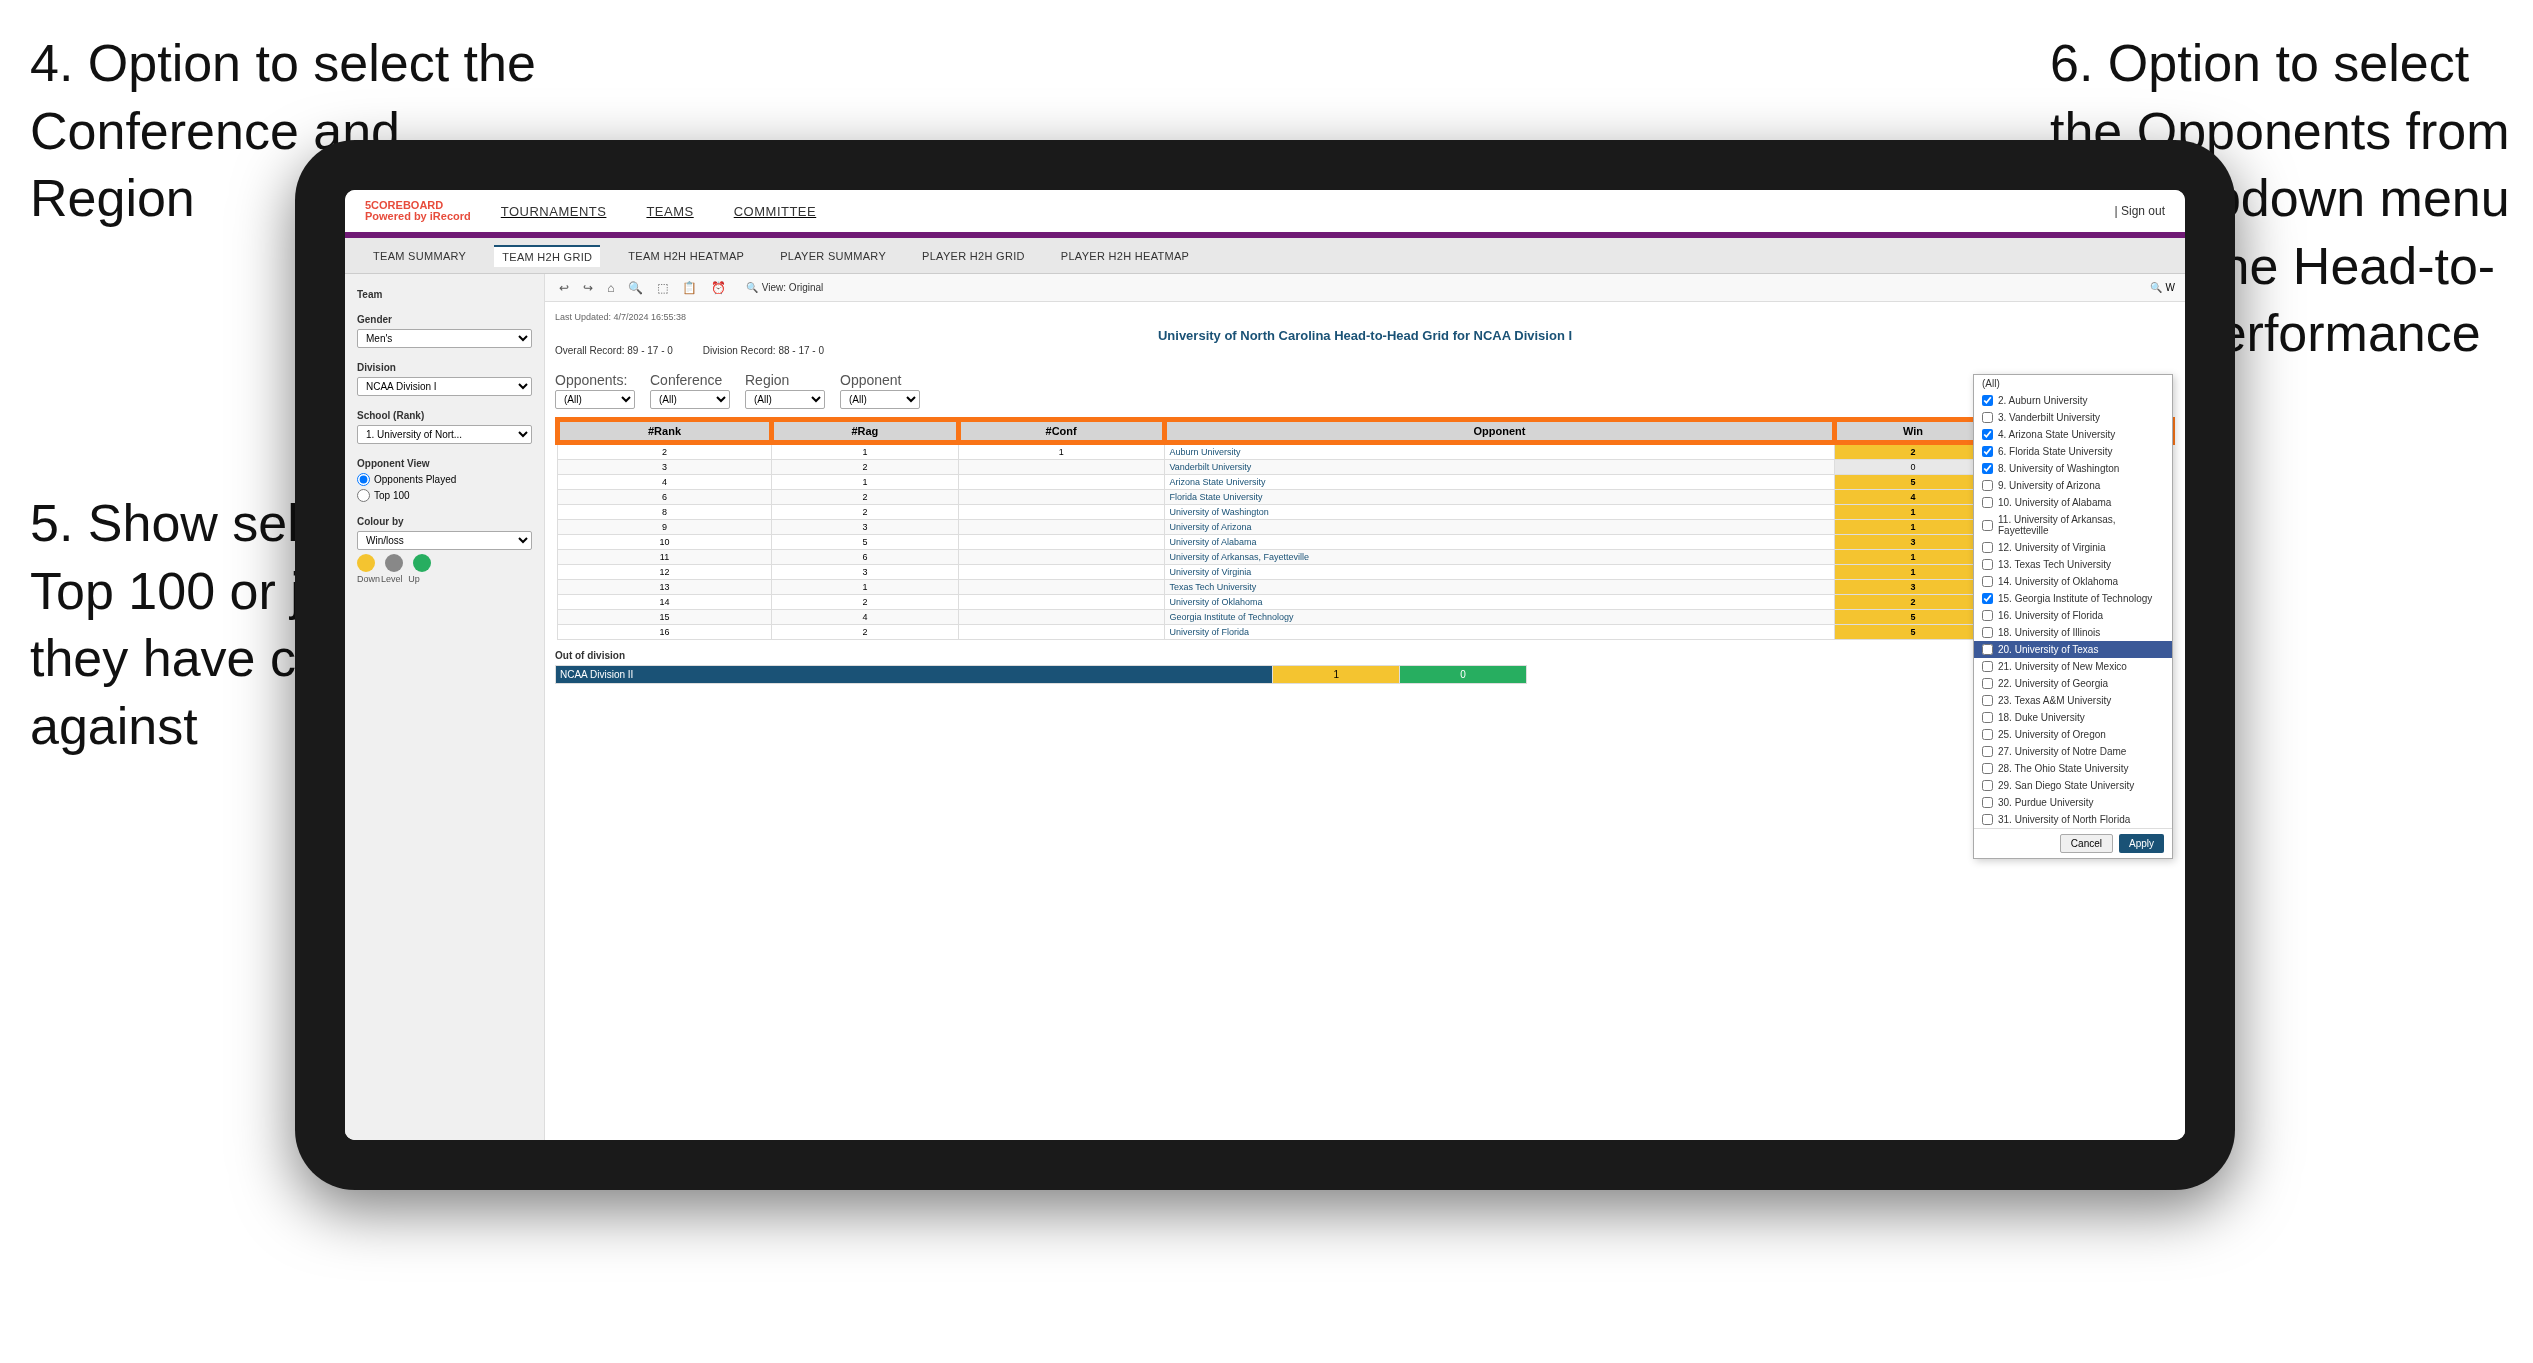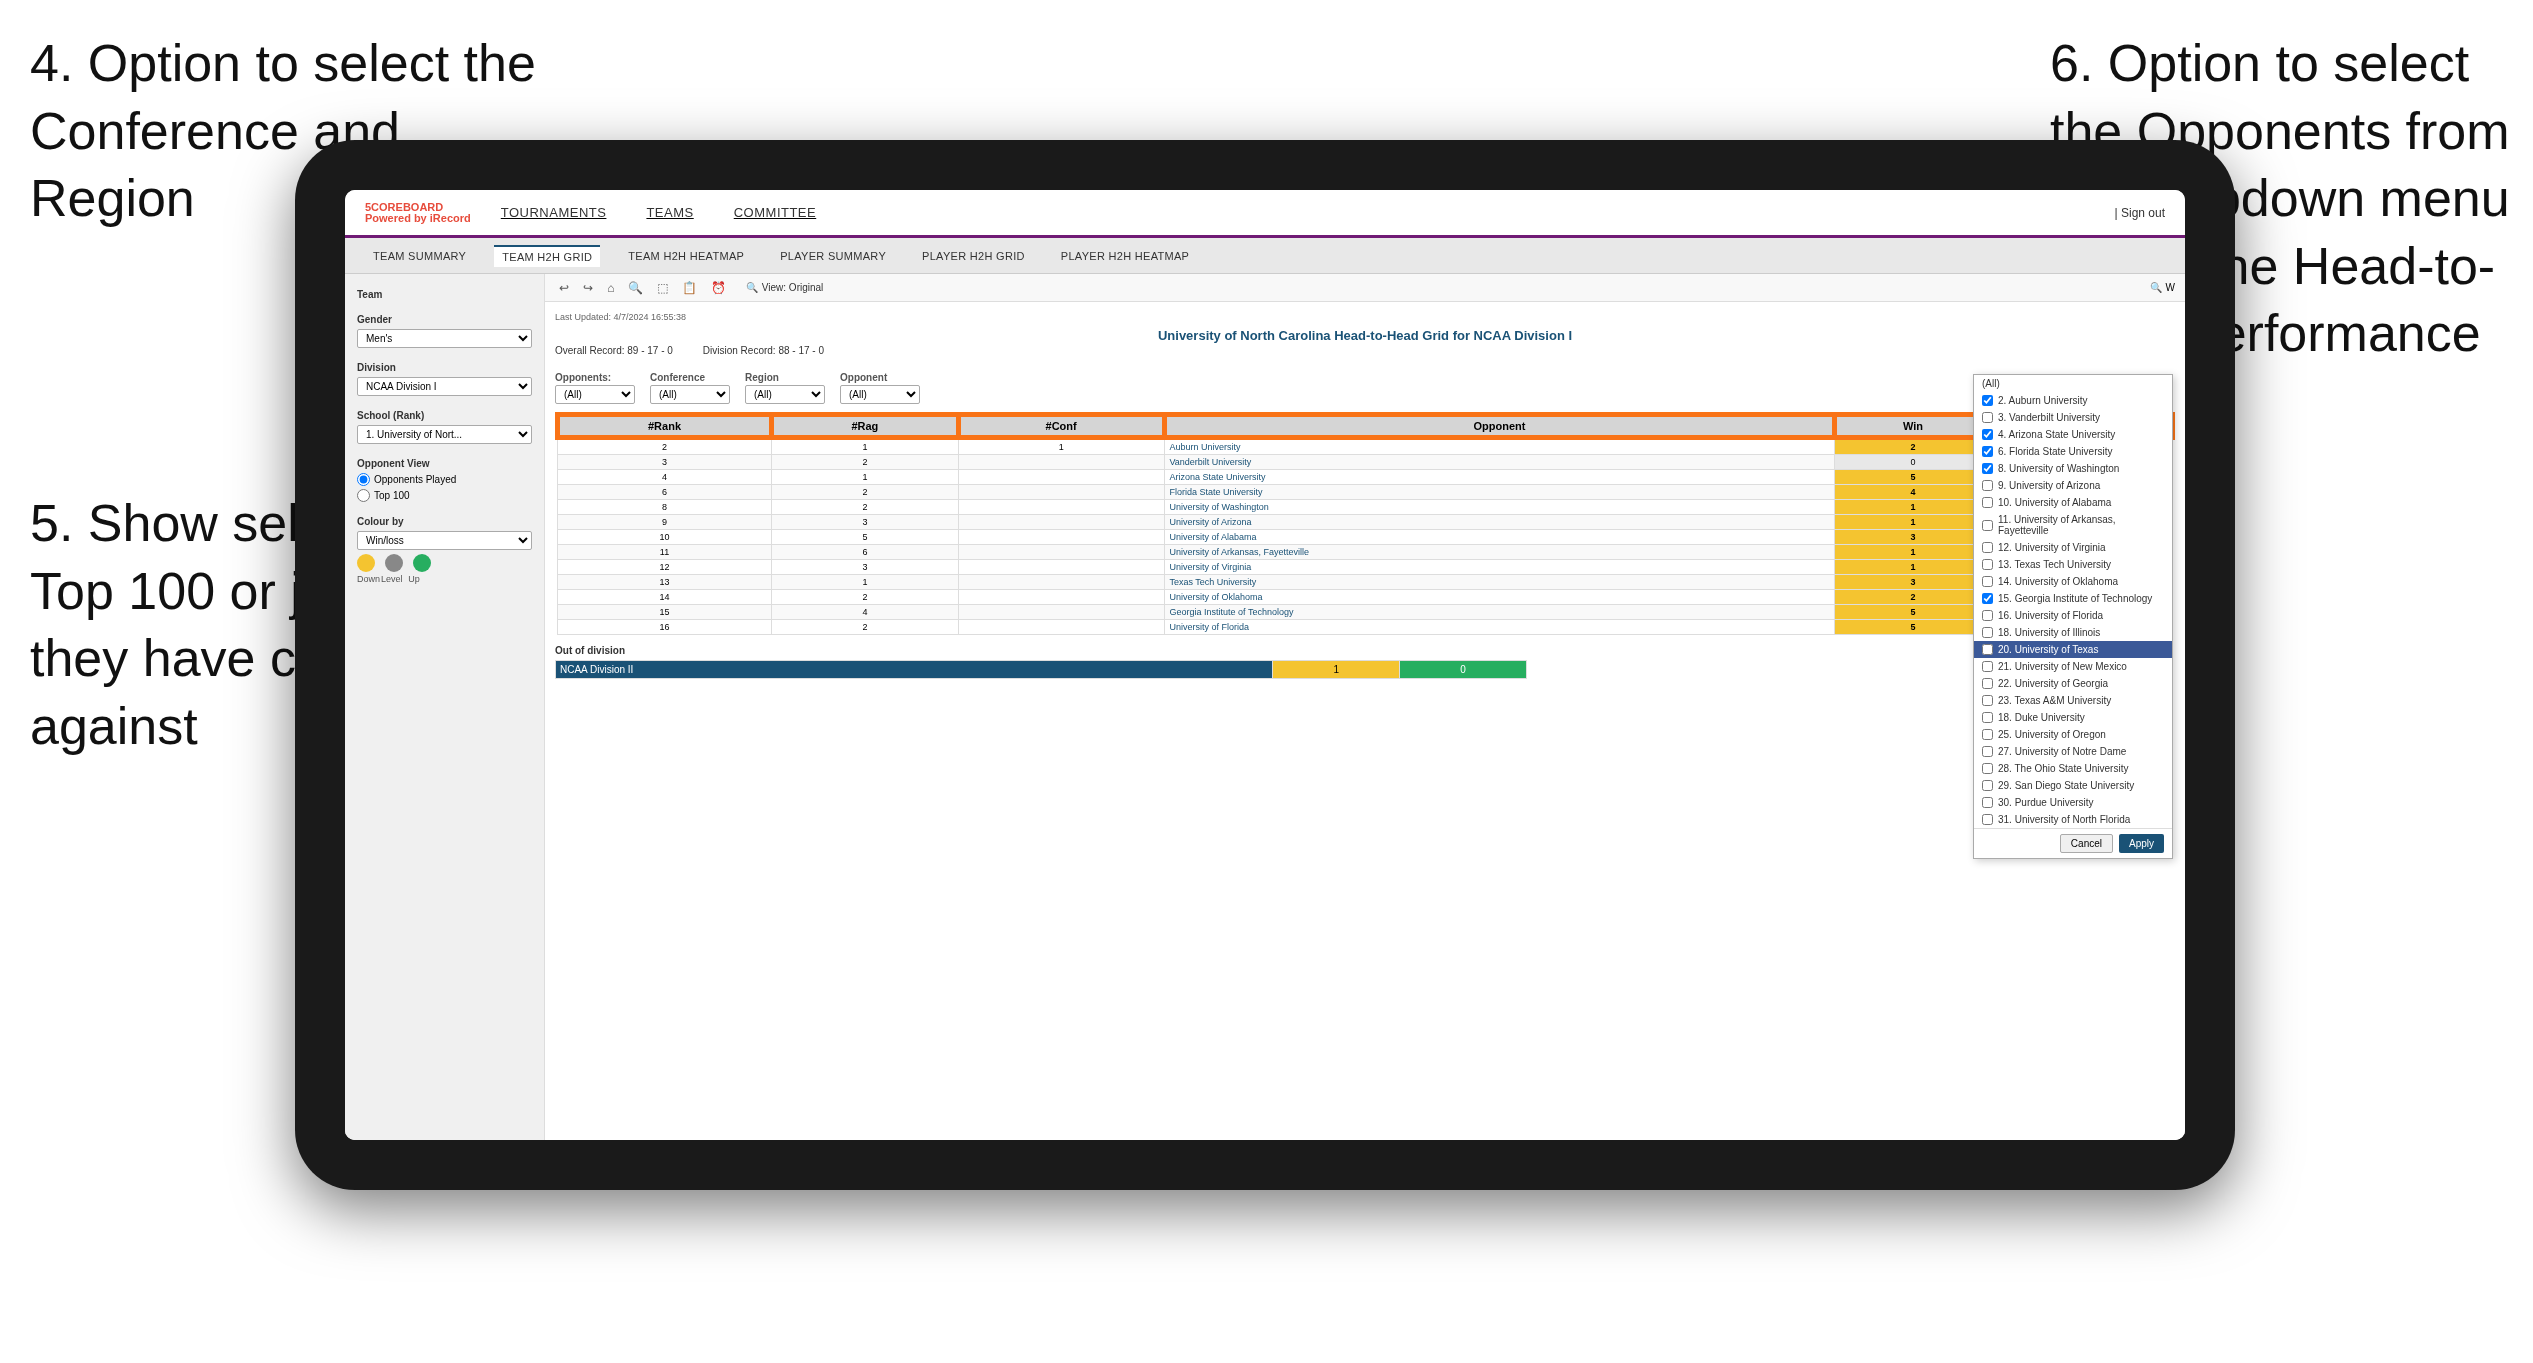--- a/index.html
+++ b/index.html
@@ -59,21 +59,21 @@
       flex-direction: column;
     }
 
     
     .navbar {
       background: #ffffff;
       height: 48px;
       display: flex;
       align-items: center;
       padding: 0 20px;
-      border-bottom: 3px solid #701a75;
+      border-bottom: 6px solid #701a75;
       flex-shrink: 0;
     }
 
     .logo {
       font-size: 18px;
       font-weight: bold;
       color: #1a5276;
       margin-right: 30px;
       line-height: 1;
     }
@@ -271,23 +271,23 @@
       align-items: flex-end;
     }
 
     .filter-group {
       display: flex;
       flex-direction: column;
       gap: 2px;
     }
 
     .filter-label {
-      font-size: 10px;
+      font-size: 14px;
       color: #555;
-      font-weight: bold;
+      font-weight: normal;
     }
 
     .filter-select {
       font-size: 10px;
       padding: 2px 4px;
       border: 1px solid #aaa;
       background: #fff;
       border-radius: 2px;
       min-width: 80px;
     }

